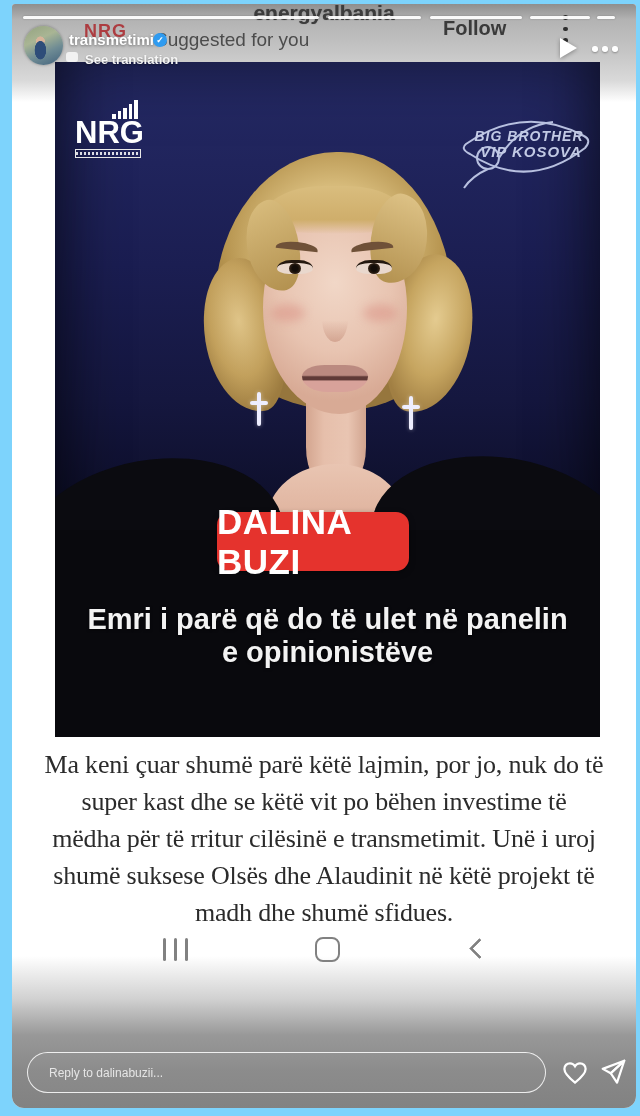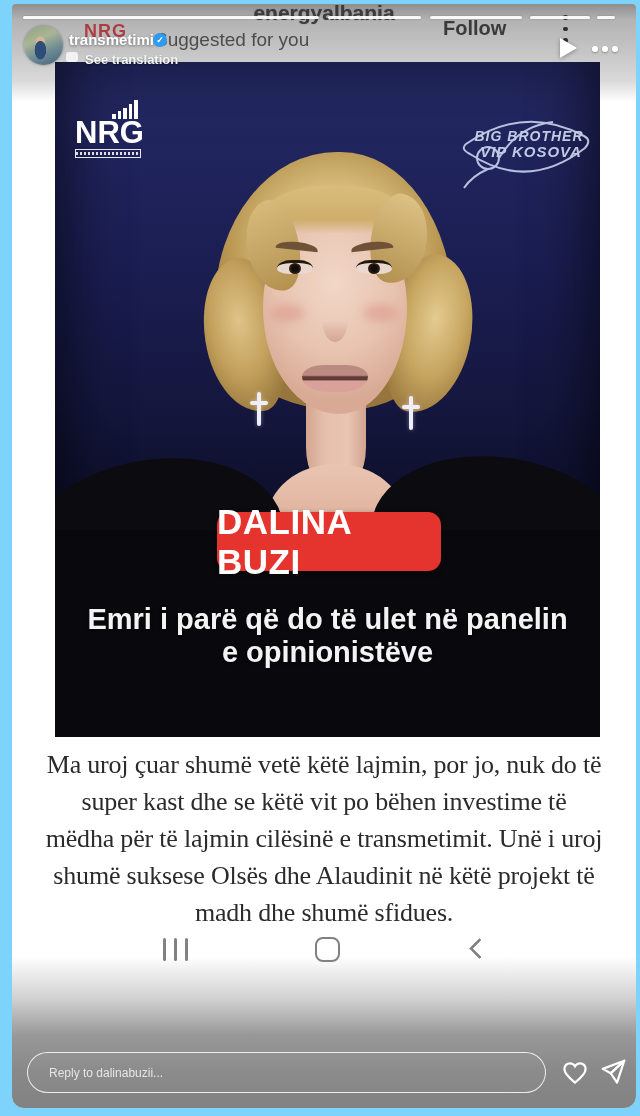--- a/index.html
+++ b/index.html
@@ -113,21 +113,21 @@
      background:linear-gradient(180deg,#e9c5b2,#dbab95); border-radius:50% 50% 30% 30%/70% 70% 30% 30%; }
   .shoulder { position:absolute; width:265px; height:170px; background:#0b0b10; border-radius:50%; }
   .shoulder-l { left:-35px; top:398px; transform:rotate(-10deg); }
   .shoulder-r { left:315px; top:396px; transform:rotate(10deg); }
   .sweater-body { position:absolute; left:-10px; top:468px; width:565px; height:210px; background:#09090d; }
   .earring { position:absolute; z-index:3; filter:drop-shadow(0 0 2px rgba(255,255,255,.4)); }
   .earring-l { left:194px; top:330px; } .earring-r { left:346px; top:334px; }
   .earring .bar-v { position:absolute; left:8px; top:0; width:4px; height:34px; background:#eef; border-radius:2px; }
   .earring .bar-h { position:absolute; left:1px; top:9px; width:18px; height:4px; background:#eef; border-radius:2px; }
 
-  .name-badge { position:absolute; left:162px; top:450px; width:224px; height:59px; z-index:5;
+  .name-badge { position:absolute; left:162px; top:450px; width:192px; height:59px; z-index:5;
      background:#e5332d; border-radius:13px; display:flex; align-items:center; justify-content:center;
      font-size:35px; font-weight:800; color:#fff; letter-spacing:.5px;
      box-shadow:0 2px 6px rgba(0,0,0,.35); }
   .headline { position:absolute; left:0; right:0; top:513px; z-index:5; text-align:center;
      color:#f3f3f3; font-size:29px; font-weight:700; line-height:33px; text-shadow:0 1px 3px rgba(0,0,0,.5);margin-top:28px; }
 
   
   .caption { position:absolute; top:742px; left:0; right:0; z-index:2; text-align:center;
      font-family:"Liberation Serif", serif; font-size:26px; color:#2b2b2b; line-height:37px; letter-spacing:-.2px; }
   .caption div { white-space:nowrap; }
@@ -251,23 +251,23 @@
       </div>
 
       <div class="name-badge">DALINA BUZI</div>
       <div class="headline">
         <div>Emri i parë që do të ulet në panelin</div>
         <div>e opinionistëve</div>
       </div>
     </div>
 
     <div class="caption">
-      <div>Ma uroj çuar shumë vetë këtë lajmin, por jo,  nuk do të</div>
+      <div>Ma keni çuar shumë parë këtë lajmin, por jo,  nuk do të</div>
       <div>super kast dhe se këtë vit po bëhen investime të</div>
-      <div>mëdha për të lajmin cilësinë e transmetimit. Unë i uroj</div>
+      <div>mëdha për të rritur cilësinë e transmetimit. Unë i uroj</div>
       <div>shumë suksese Olsës dhe Alaudinit në këtë projekt të</div>
       <div>madh dhe shumë sfidues.</div>
     </div>
 
     <div class="nav-recents">
         <i></i>
         <i></i>
         <i></i>
       </div>
     <div class="nav-home"></div>

